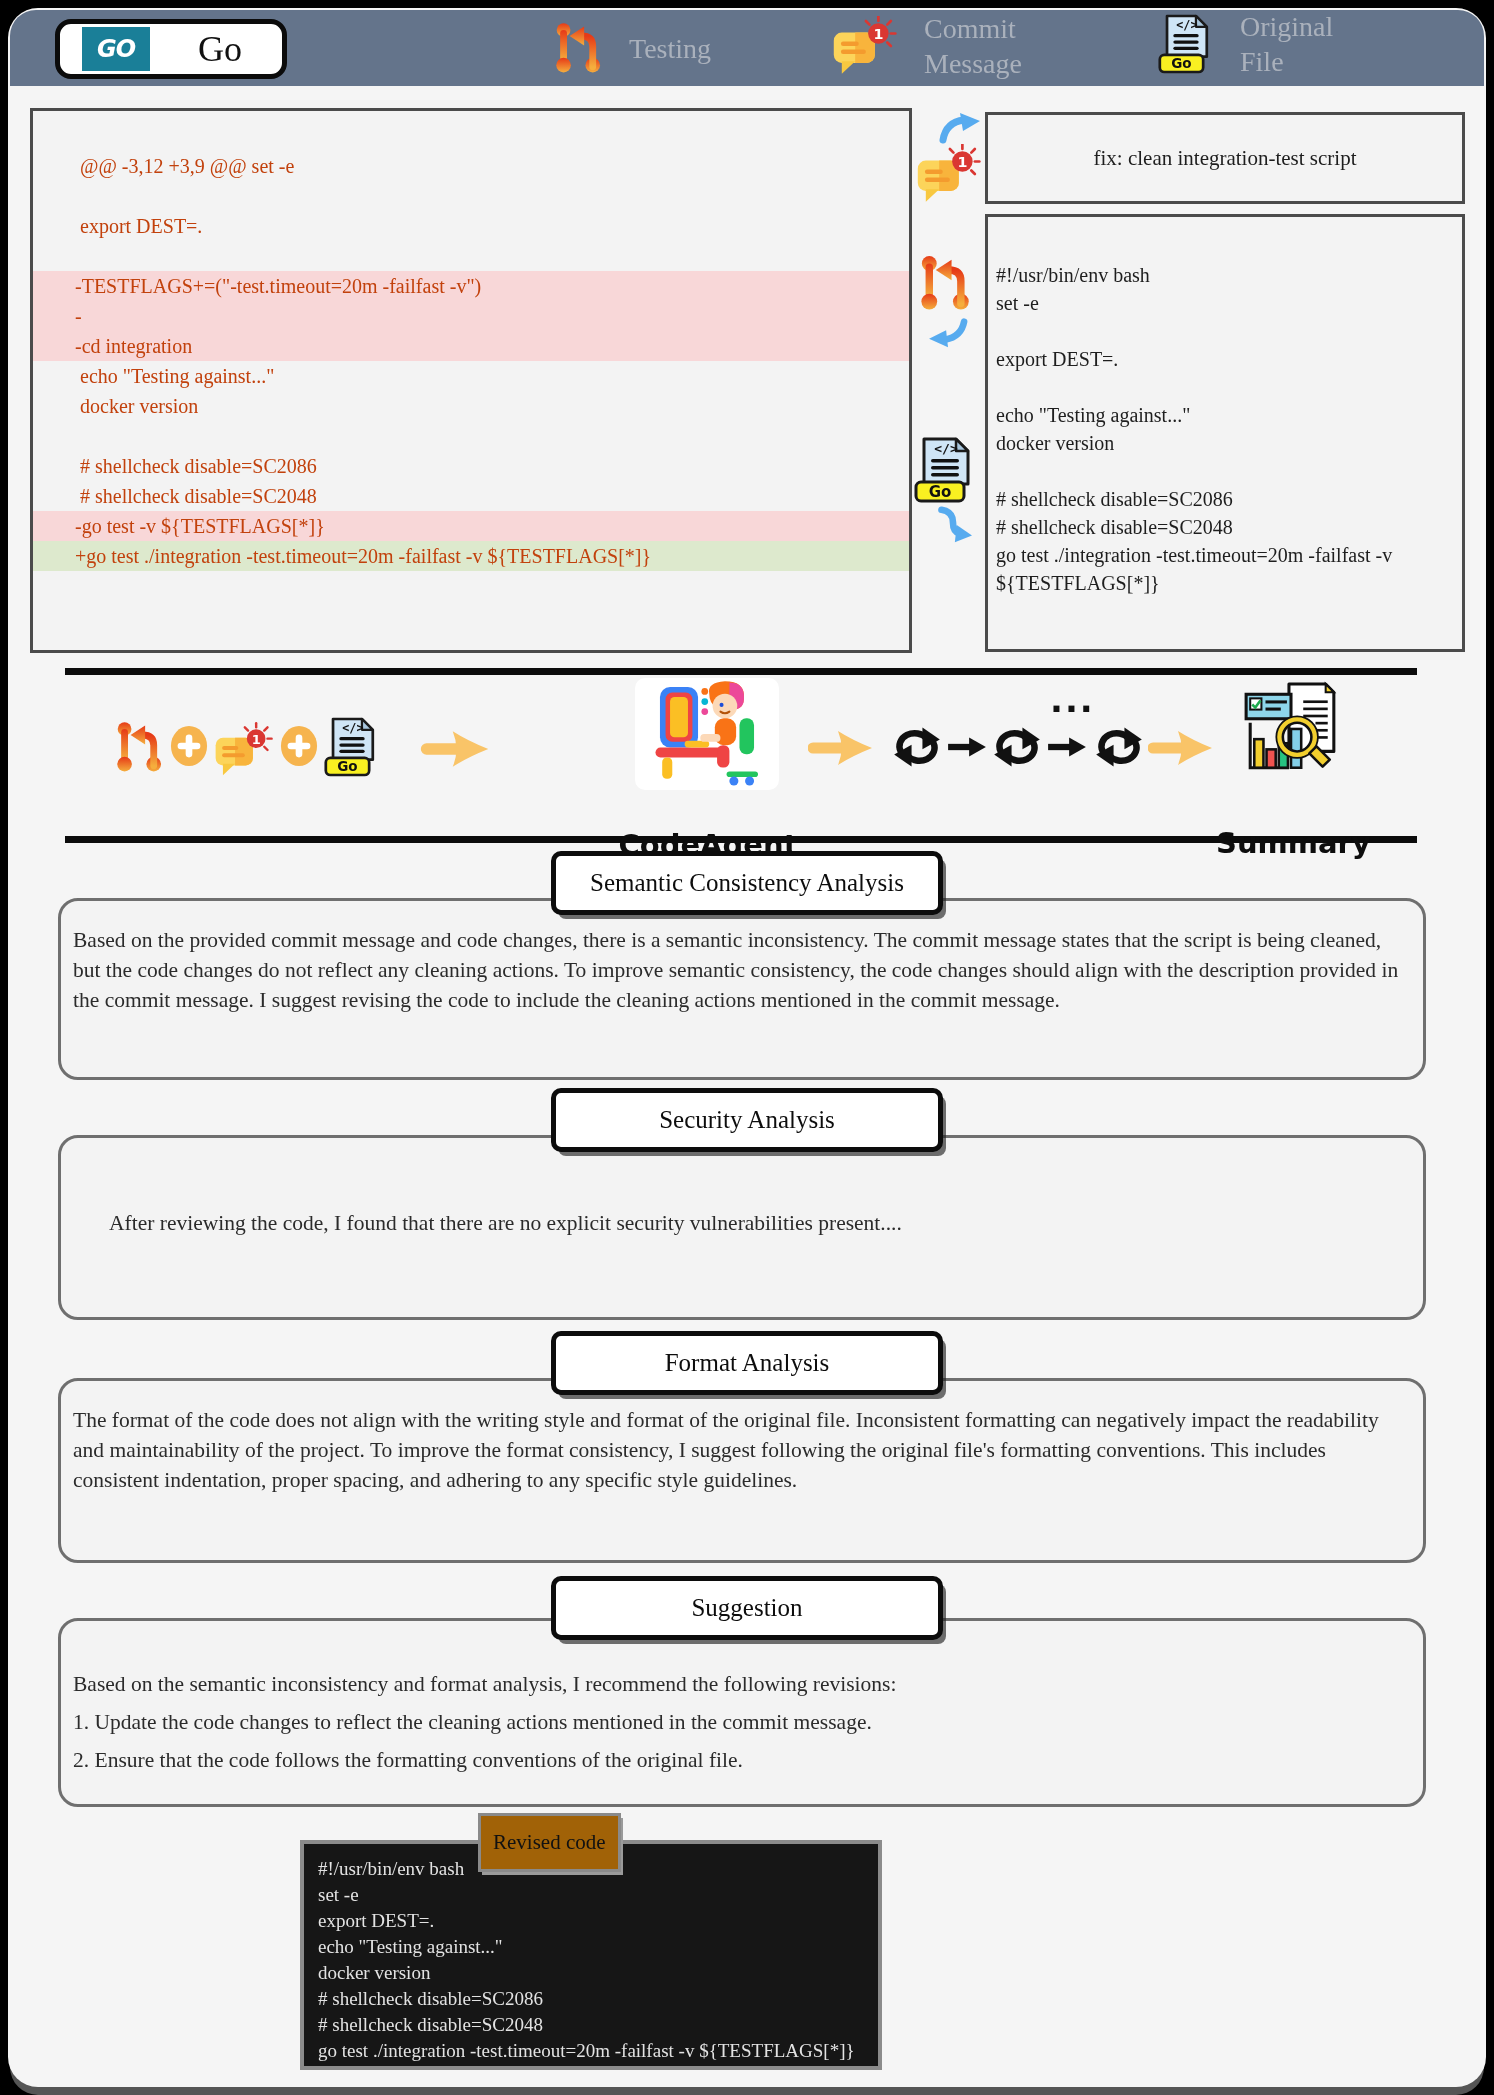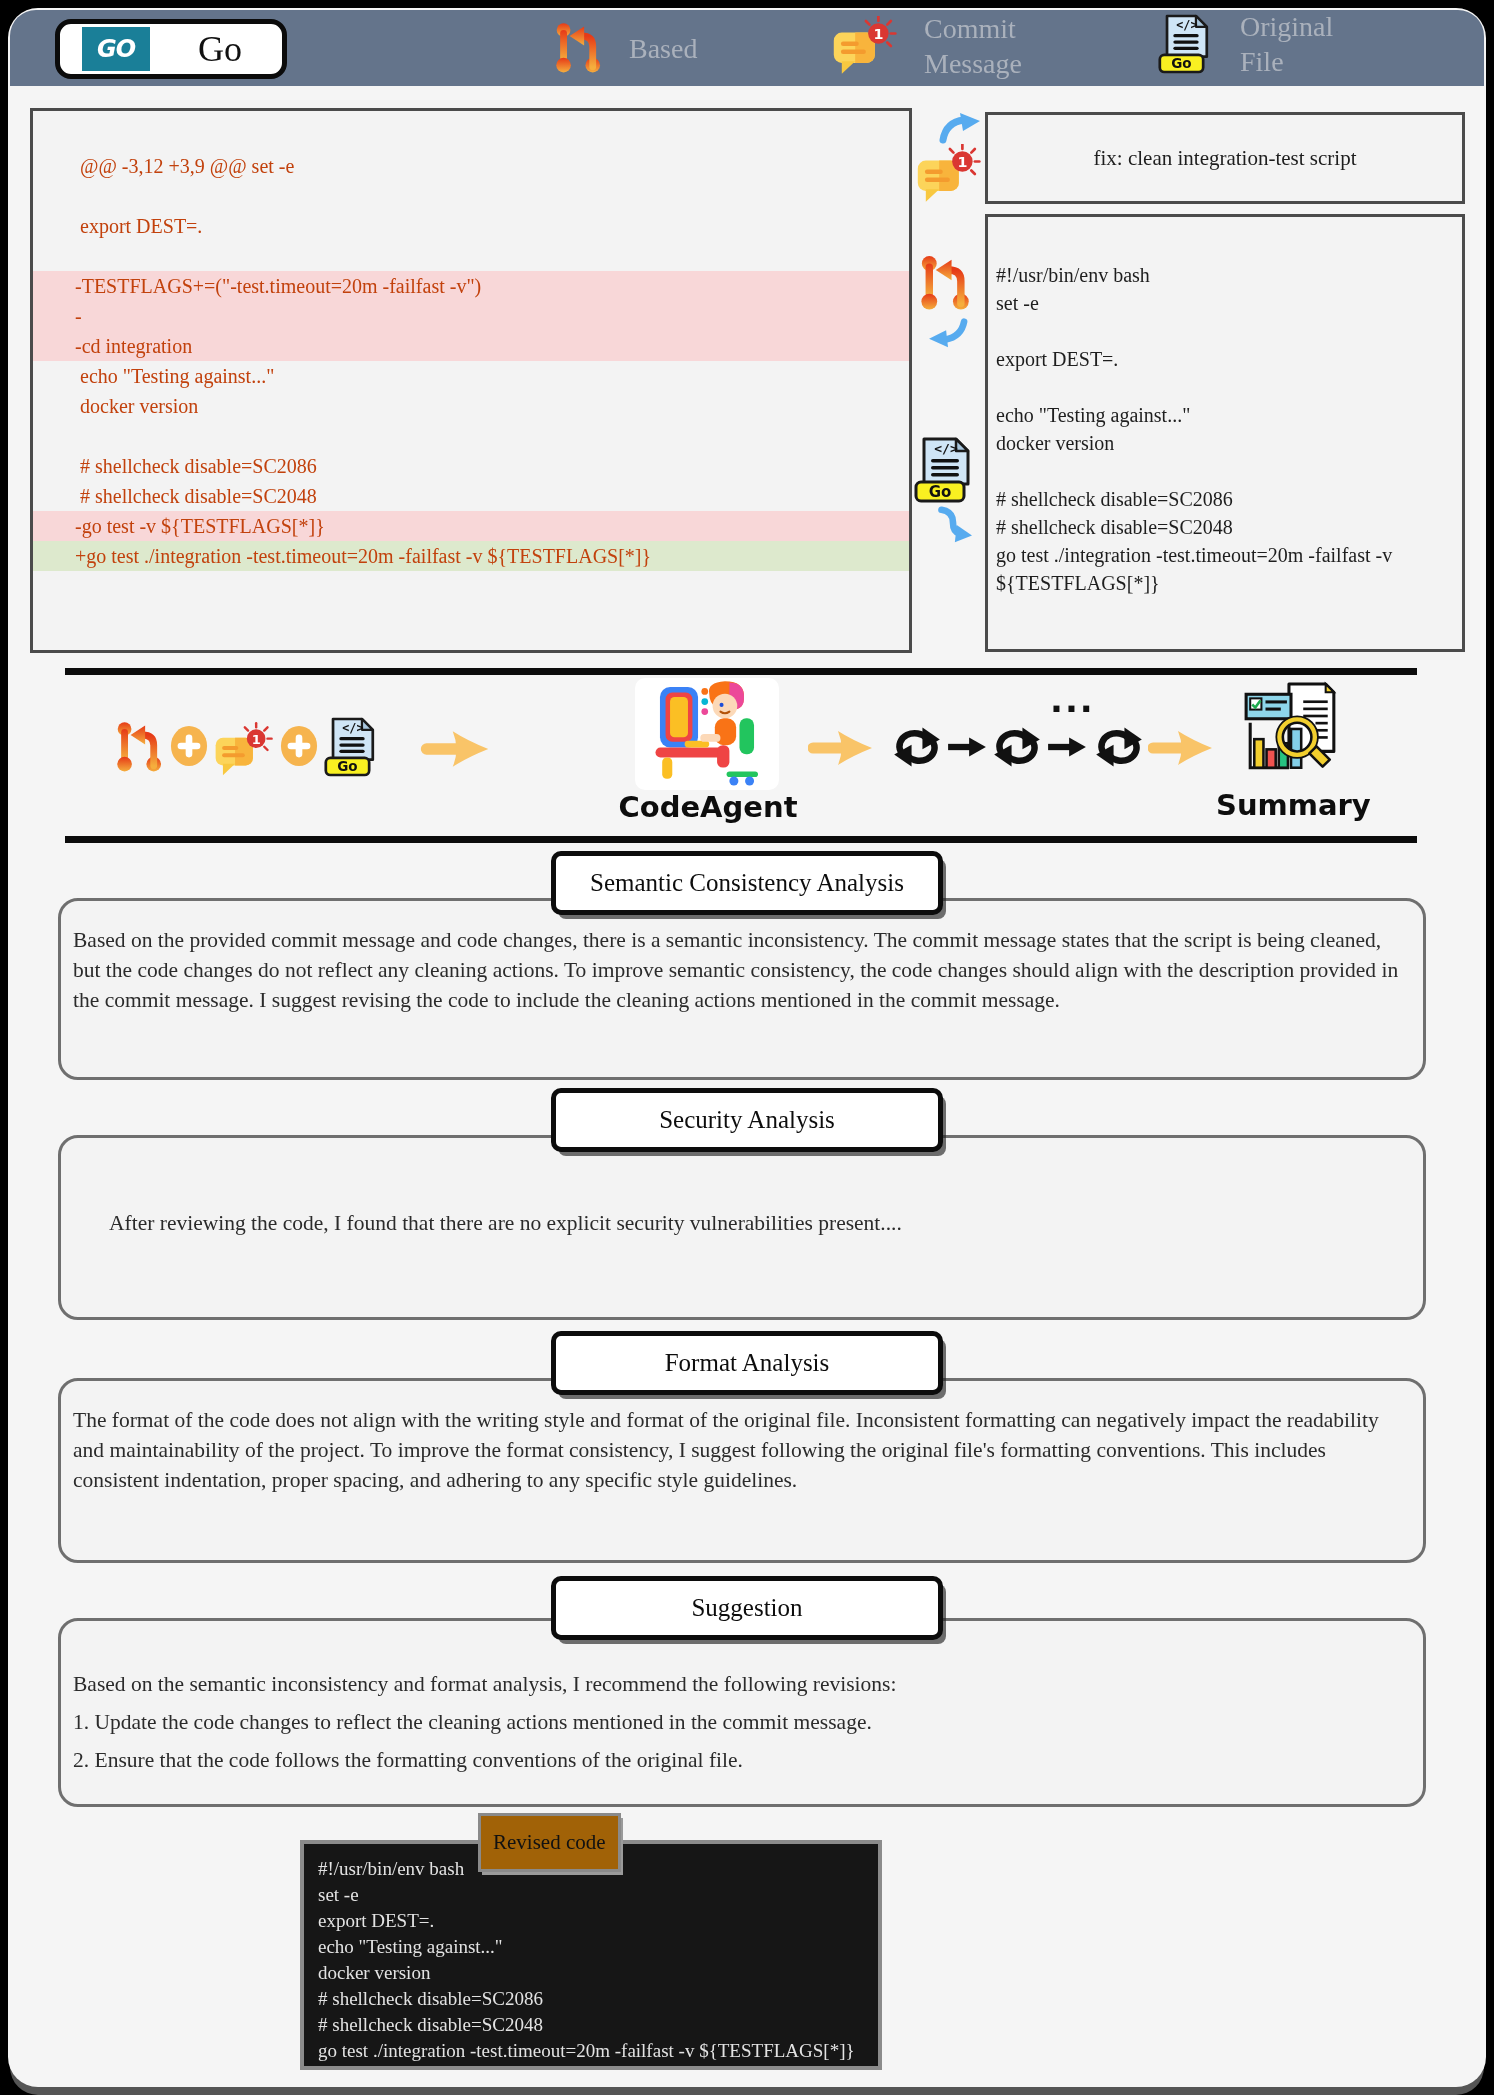--- a/index.html
+++ b/index.html
@@ -34,21 +34,21 @@
   .commit-text { font-size:21px; color:#1e1e1e; }
   .orig-box     { left:977px; top:206px; width:480px; height:438px; }
   .orig-code { padding:44px 6px 0 8px; font-size:20px; line-height:28px;
                color:#1e1e1e; white-space:pre-line; }
   .midicon { position:absolute; }
   
   .hr { position:absolute; left:57px; width:1352px; height:7px; background:#0c0c0c; }
   .flowel { position:absolute; }
   .flow-label { position:absolute; text-align:center;
                 font-family:"DejaVu Sans",sans-serif; font-weight:700;
-                font-size:29px; color:#0d0d0d; }
+                font-size:29px; color:#0d0d0d;margin-top:38px; }
   .agent-img { position:absolute; left:627px; top:670px; width:144px; height:112px;
                background:#fff; border-radius:10px; }
   .dots { position:absolute; font-family:"DejaVu Sans",sans-serif; font-weight:bold;
           font-size:34px; color:#111; letter-spacing:2px; }
   
   .sec-title { position:absolute; left:50%; transform:translateX(-50%);
                width:392px; height:64px; background:#fff; border:5px solid #0c0c0c;
                border-radius:10px; display:flex; align-items:center; justify-content:center;
                font-size:25px; color:#0d0d0d; z-index:5;
                box-shadow:5px 6px 0 -2px rgba(35,35,35,.65);text-align:center; }
@@ -87,21 +87,21 @@
     </linearGradient>
             </defs>
     <circle cx="10" cy="9" r="8" fill="url(#gg)"></circle>
     <rect x="6" y="9" width="8" height="36" rx="4" fill="url(#gg)"></rect>
     <circle cx="10" cy="50" r="8.5" fill="url(#gg)"></circle>
     <circle cx="44" cy="50" r="8.5" fill="url(#gg)"></circle>
     <path d="M44 52 V28 Q44 16 31 16" stroke="url(#gg)" stroke-width="8" fill="none" stroke-linecap="round"></path>
     <path d="M34 5 L17 16 L34 27 Z" fill="url(#gg)"></path>
   </svg>
 </span>
-      <span class="hlabel">Based</span>
+      <span class="hlabel">Testing</span>
     </div>
     <div class="hitem" style="left:822px;top:2px;">
       <span class="icon" style="width:66px;height:60px;">
   <svg viewBox="0 0 74 66">
     <g stroke="#da3732" stroke-width="3" stroke-linecap="round">
       <line x1="52" y1="5" x2="52" y2="0"></line>
               <line x1="62" y1="9" x2="66" y2="5"></line>
       <line x1="66" y1="19" x2="71" y2="19"></line>
               <line x1="62" y1="29" x2="66" y2="33"></line>
       <line x1="42" y1="9" x2="38" y2="5"></line>

